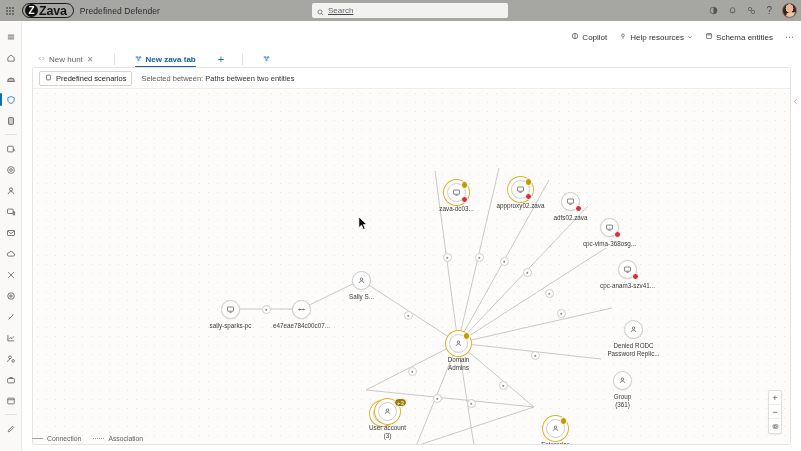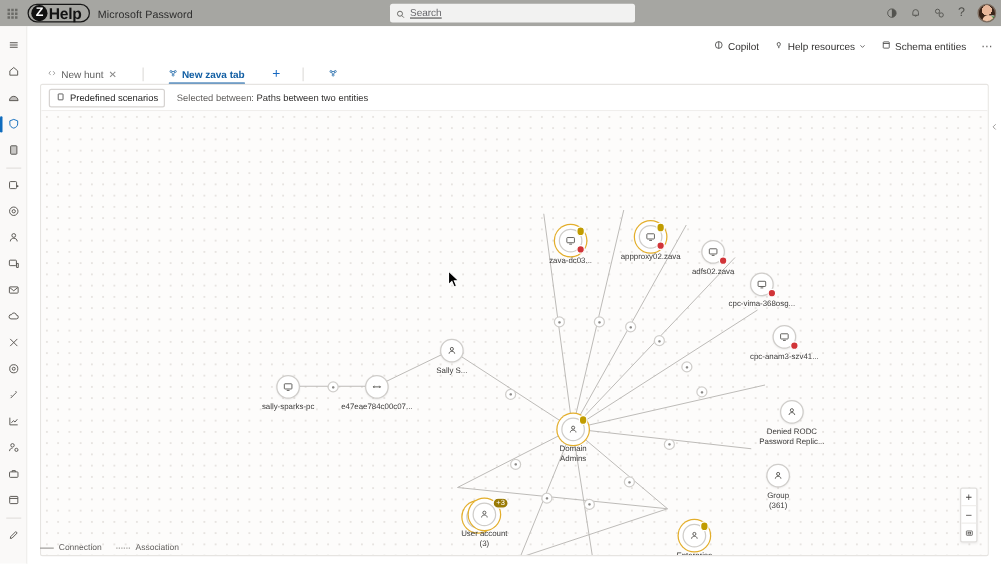--- a/index.html
+++ b/index.html
@@ -252,23 +252,23 @@
           <i></i>
           <i></i>
           <i></i>
           <i></i>
           <i></i>
         </div>
     </div>
     <div class="brand-logo">
       <span class="zava-pill">
         <span class="zava-z">Z</span>
-        <span>Help</span>
-      </span>
-      <span class="brand-sub">Microsoft Password</span>
+        <span>Zava</span>
+      </span>
+      <span class="brand-sub">Predefined Defender</span>
     </div>
 
     <div class="search-wrap">
       <span>
         <svg width="7" height="7" viewBox="0 0 16 16" fill="none" stroke="#5c5c58" stroke-width="1.6">
           <circle cx="6.8" cy="6.8" r="4.6"></circle>
             <path d="M10.4 10.4 L14 14"></path>
         </svg>
       </span>
       <input class="search-input" value="" placeholder="Search" style="">

